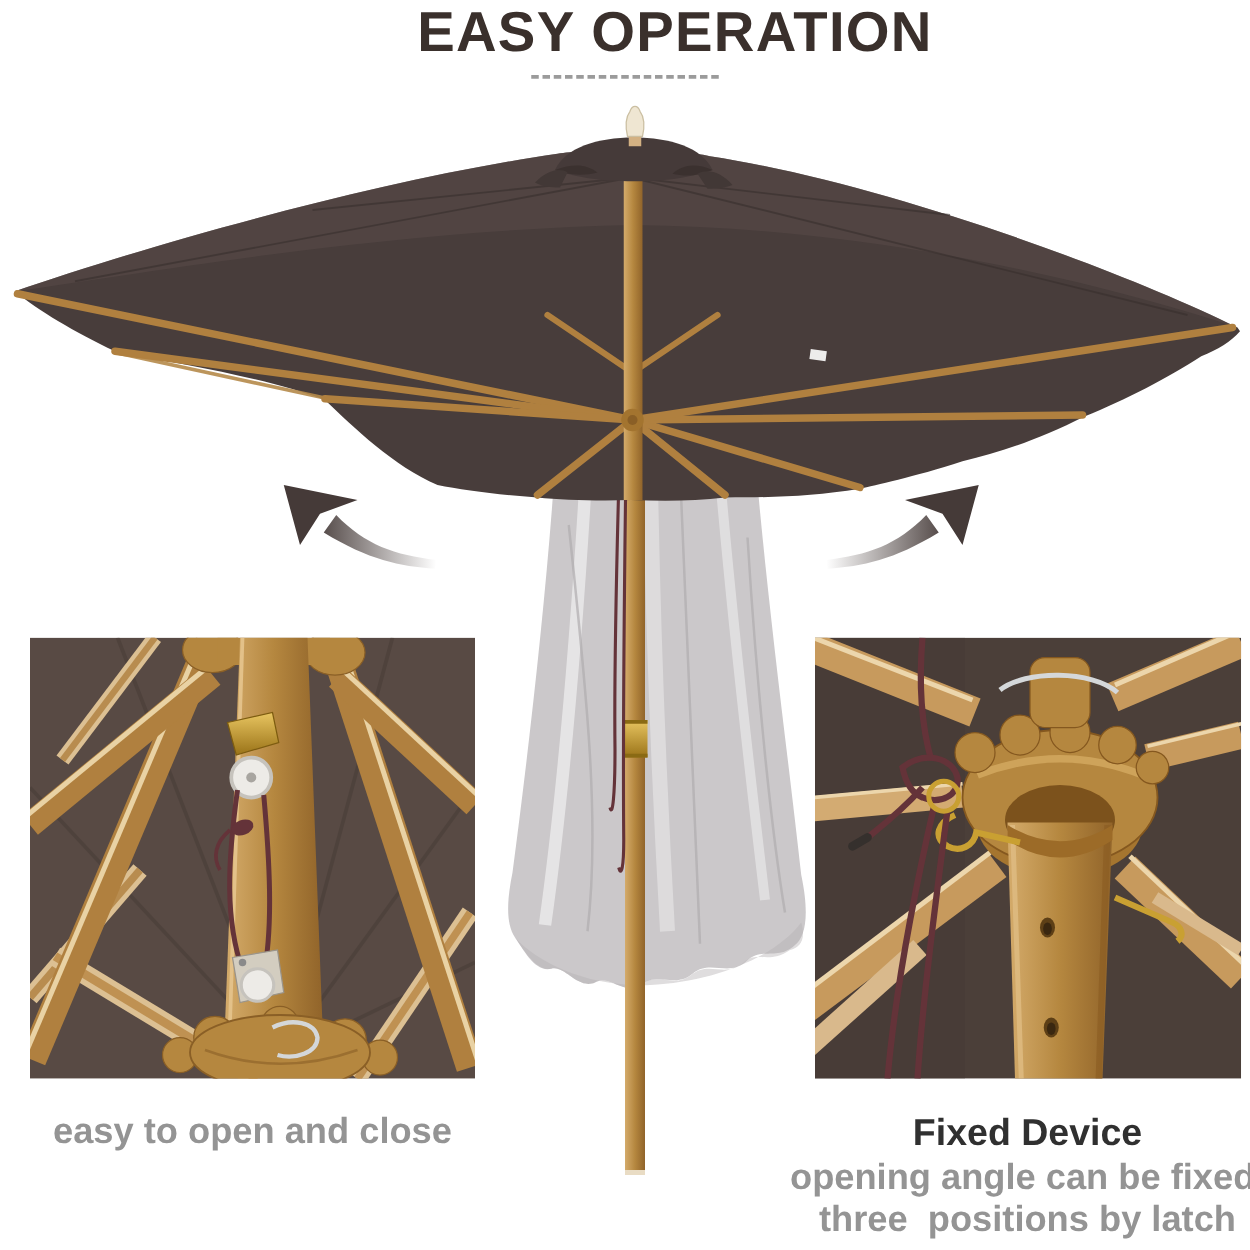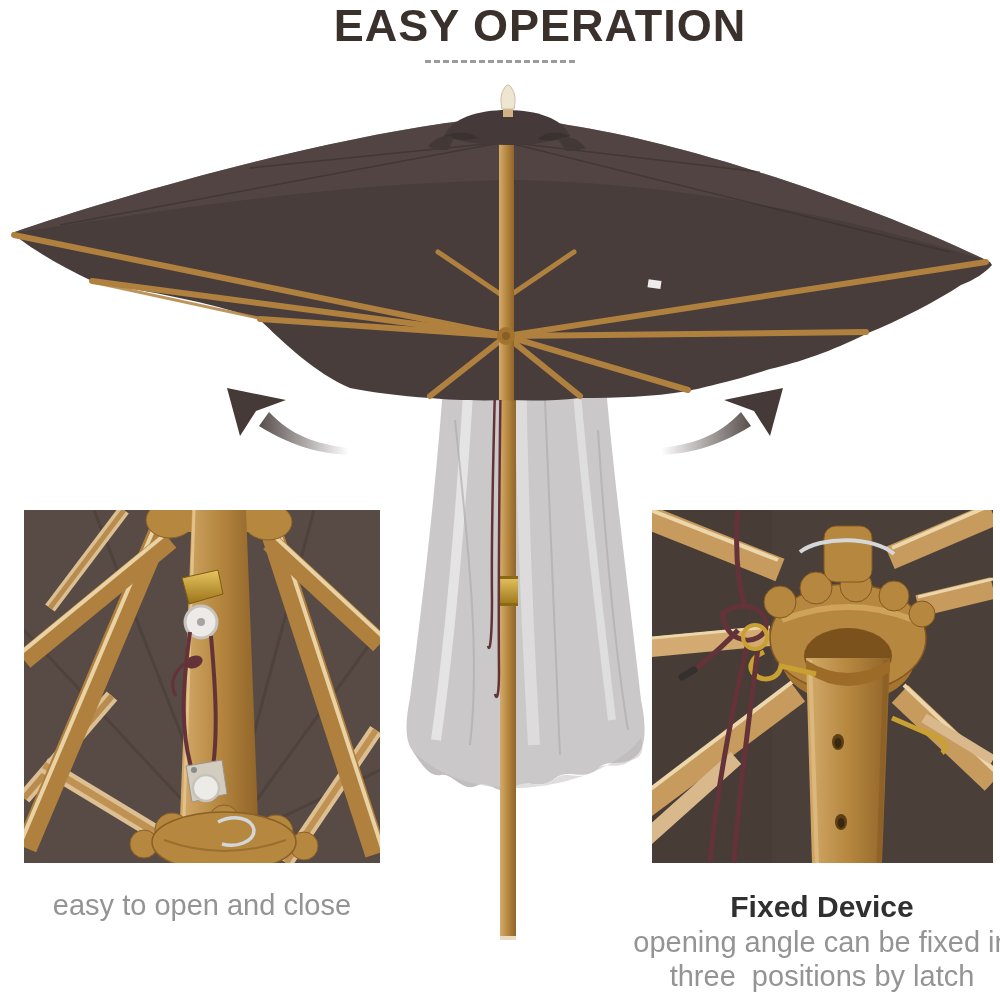--- a/index.html
+++ b/index.html
@@ -11,21 +11,21 @@
            width:150px;height:0;border-top:3px dashed var(--divider);}
   .hero{position:absolute;left:0;top:0;width:1000px;height:1000px;}
   .inset{position:absolute;margin:0;padding:0;overflow:hidden;}
   .inset svg{display:block;}
   .inset-left{left:24px;top:510px;width:356px;height:353px;}
   .inset-right{left:652px;top:510px;width:341px;height:353px;}
   .caption{position:absolute;text-align:center;}
   .caption-left{left:14px;top:888px;width:376px;}
   .caption-right{left:632px;top:888px;width:380px;}
   .cap-title{font-size:30px;line-height:37px;font-weight:700;color:var(--captionTitle);}
-  .cap-line{font-size:29px;line-height:34px;font-weight:400;color:var(--captionText);white-space:pre;}
+  .cap-line{font-size:29px;line-height:34px;font-weight:700;color:var(--captionText);white-space:pre;}
 </style>
 </head>
 <body>
 
 <div class="stage">
 
   <h1 class="title">EASY OPERATION</h1>
   <div class="divider"></div>
 
   <svg class="hero" viewBox="0 0 1000 1000" aria-hidden="true">

